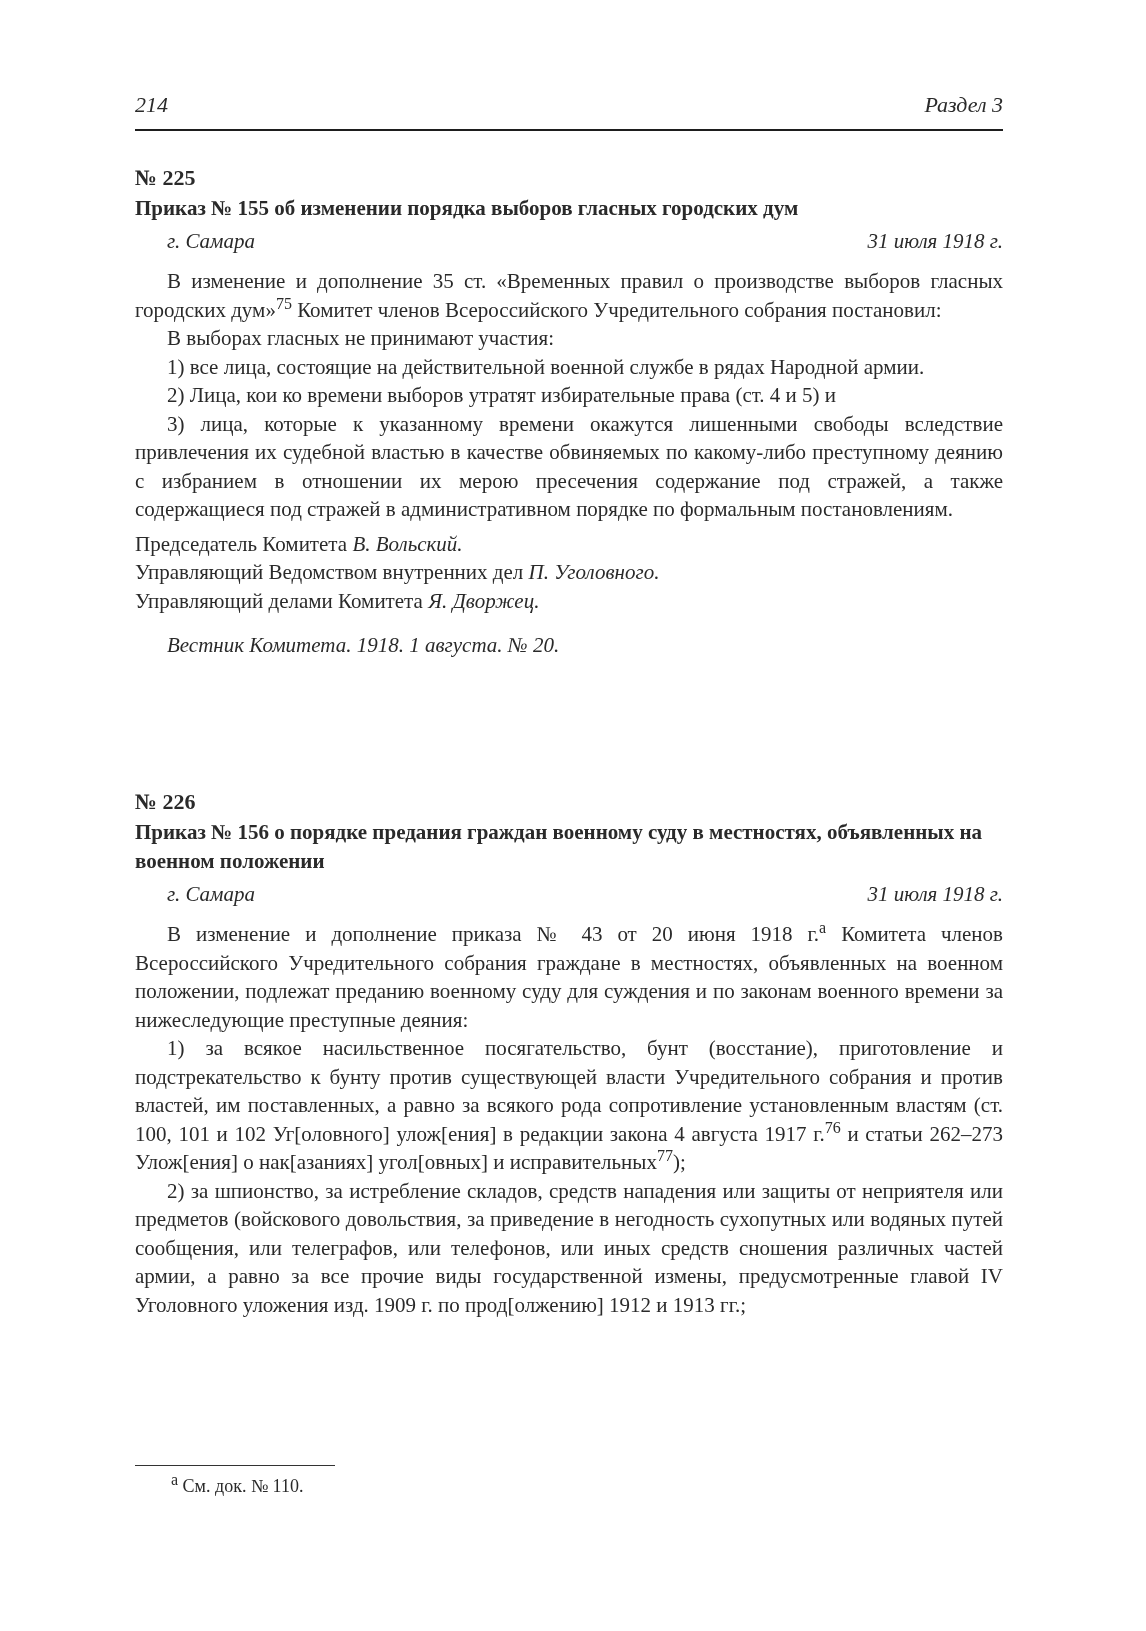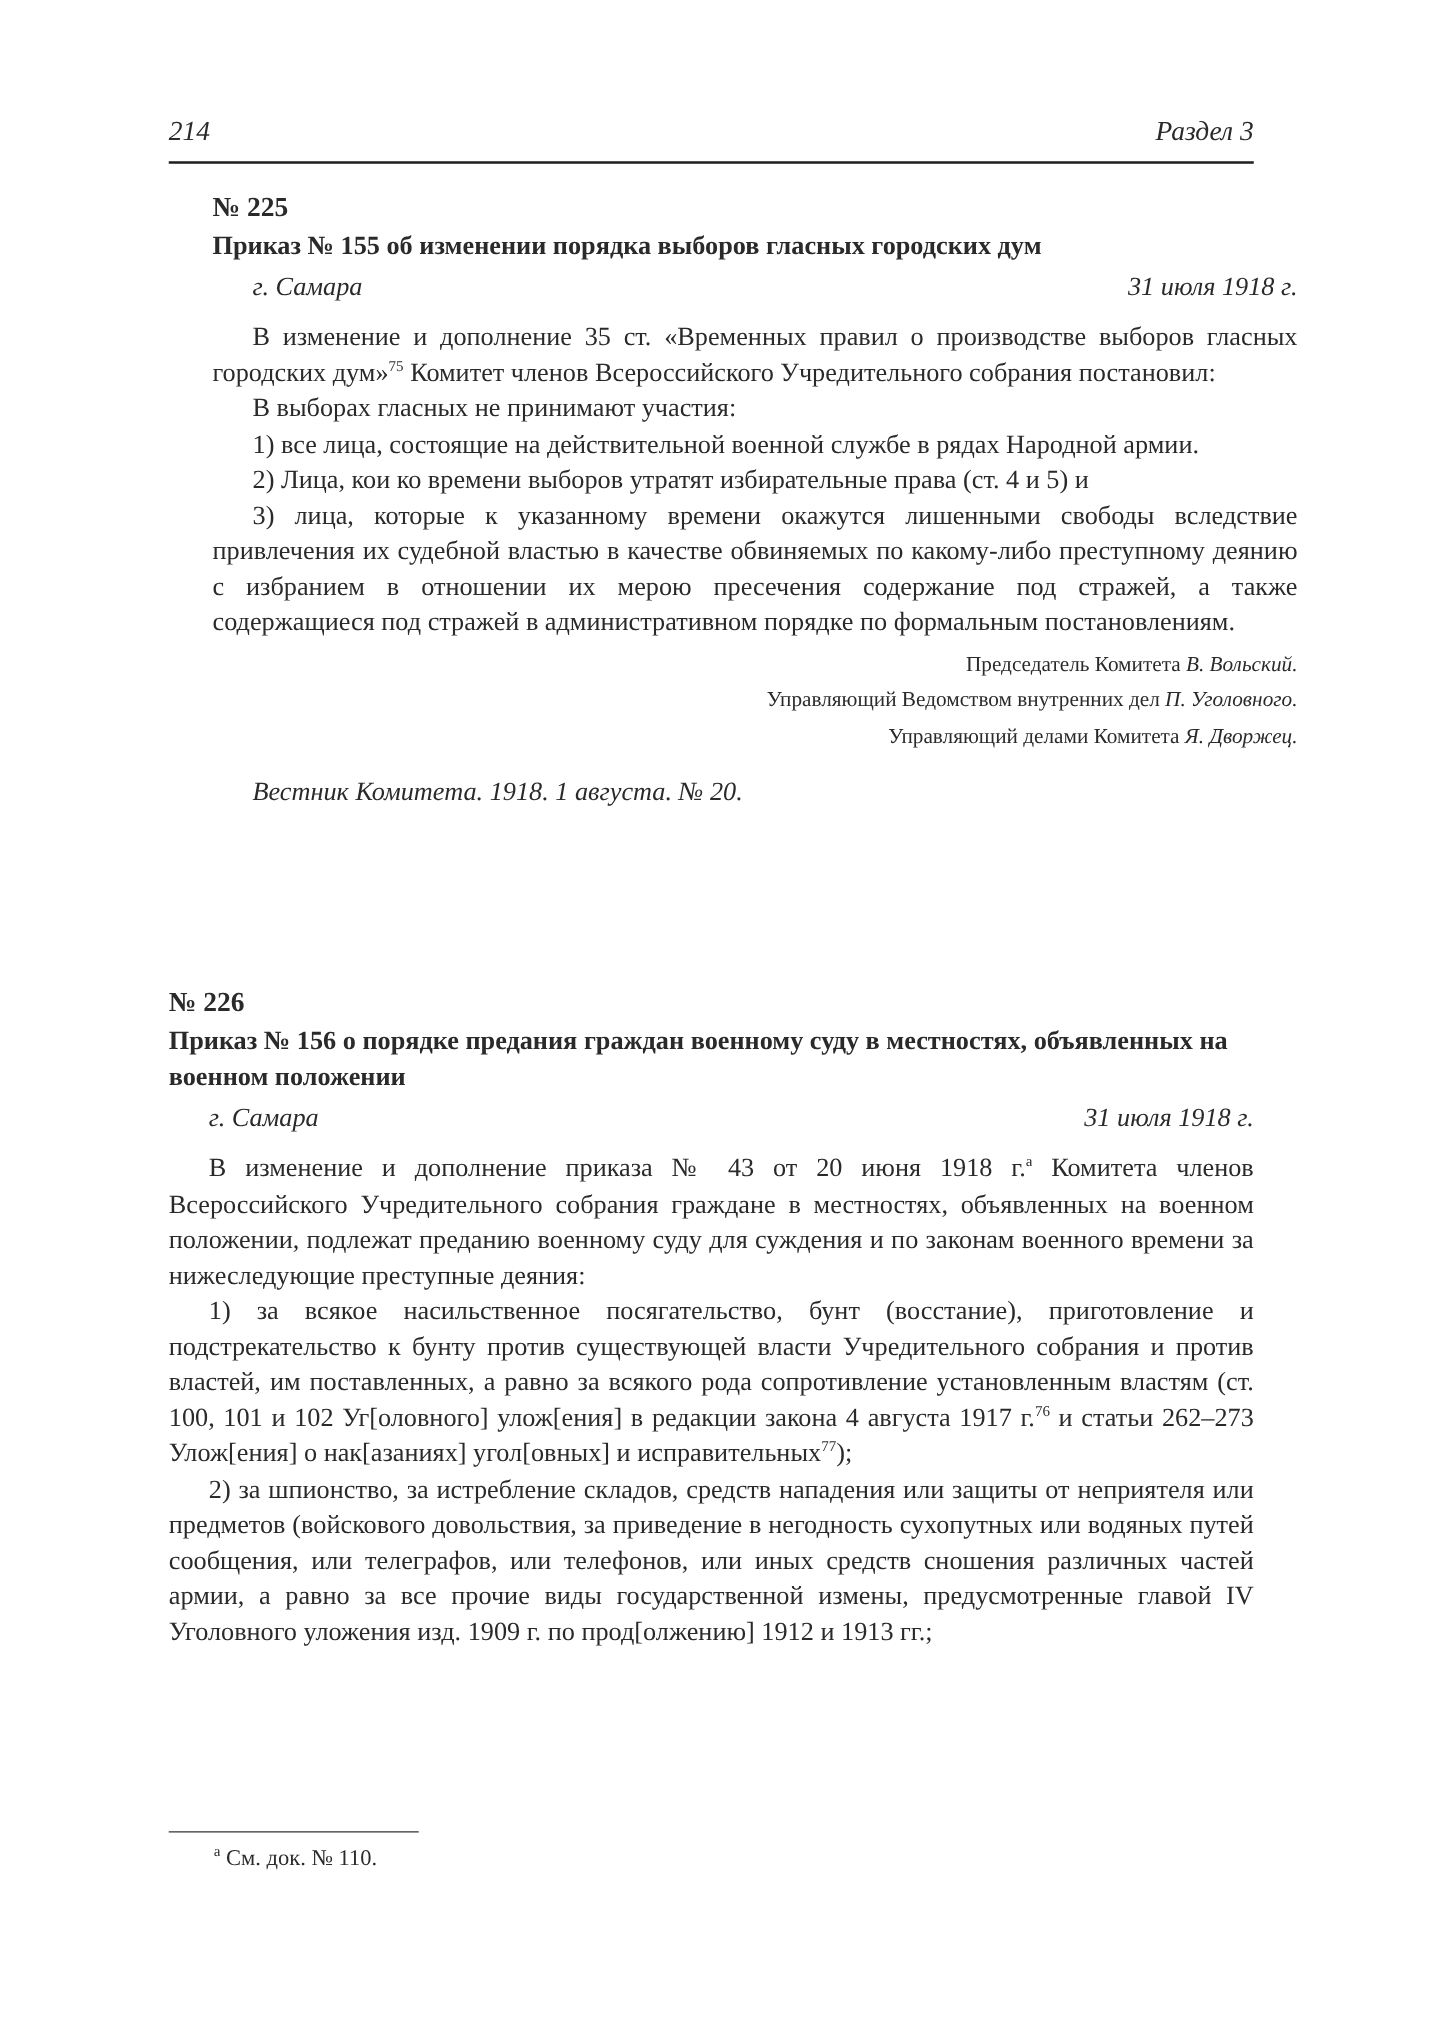--- a/index.html
+++ b/index.html
@@ -19,40 +19,40 @@
 
     .doc { position: absolute; left: 0; width: 868px; }
     .doc-num { font-weight: bold; font-size: 22px; line-height: 28px; }
     .doc-title { font-weight: bold; font-size: 21px; line-height: 29px; margin-top: 2px; }
     .place-date { position: relative; height: 32px; font-style: italic; font-size: 21px; margin-top: 6px; }
     .place-date .place { position: absolute; left: 32px; top: 0; }
     .place-date .date { position: absolute; right: 0; top: 0; }
 
     .body-text { font-size: 21px; line-height: 28.5px; text-align: justify; margin-top: 6px; }
     .body-text p { margin: 0; text-indent: 32px; }
-    sup { font-size: 12px; line-height: 0; vertical-align: super; }
+    sup { font-size: 16px; line-height: 0; vertical-align: super; }
 
-    .signatures { font-size: 17px; line-height: 28.5px; text-align: right; margin-top: 6px; }
+    .signatures { font-size: 21px; line-height: 28.5px; text-align: left; margin-top: 6px; }
     .signatures .name { font-style: italic; }
     .source { font-style: italic; font-size: 21px; line-height: 28px; margin-top: 16px; padding-left: 32px; }
 
     .fn-rule { position: absolute; top: 1465px; left: 0; width: 200px; height: 1px; background: #333; }
     .footnote { position: absolute; top: 1476px; left: 24px; font-size: 18px; margin-left: 12px; }
   </style>
 </head>
 <body>
 
 <div class="page">
   <div class="running-head">
     <span class="pnum">214</span>
     <span class="sect">Раздел 3</span>
   </div>
   <div class="head-rule"></div>
 
-  <div class="doc" style="top:152px;margin-left:35px;">
+  <div class="doc" style="top:164px;">
     <div class="doc-num">№ 225</div>
     <div class="doc-title">Приказ № 155 об изменении порядка выборов гласных городских дум</div>
     <div class="place-date">
       <span class="place">г. Самара</span>
       <span class="date">31 июля 1918 г.</span>
     </div>
     <div class="body-text">
       <p><span>В изменение и дополнение 35 ст. «Временных правил о производстве выборов гласных городских дум»</span><sup>75</sup><span> Комитет членов Всероссийского Учредительного собрания постановил:</span></p>
       <p>В выборах гласных не принимают участия:</p>
       <p>1) все лица, состоящие на действительной военной службе в рядах Народной армии.</p>

